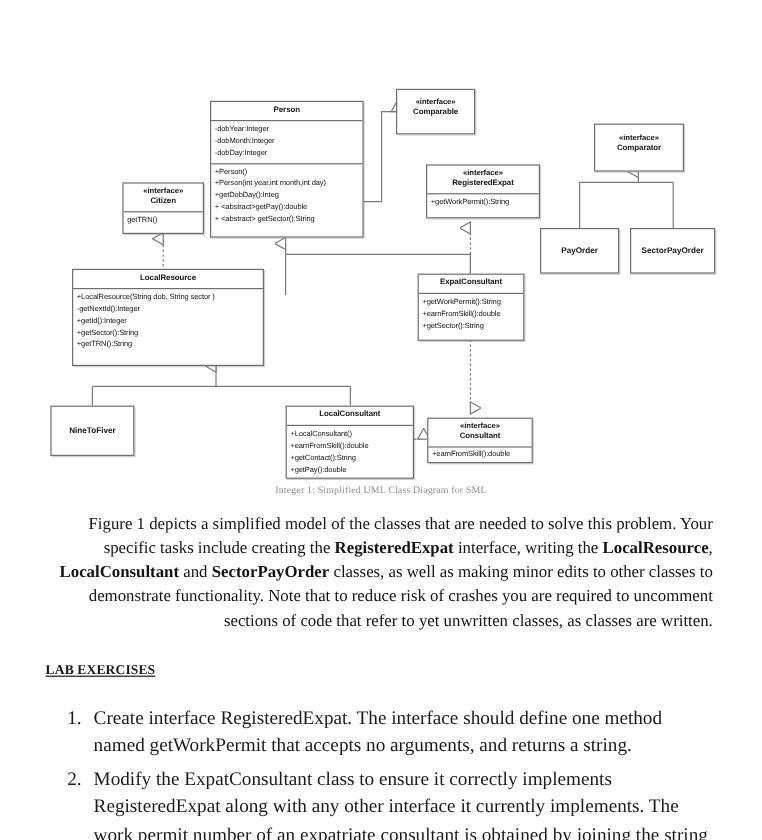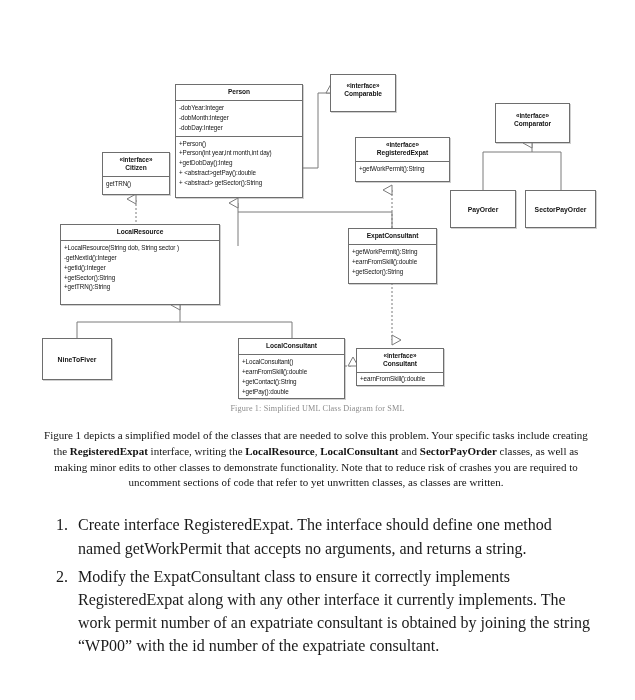--- a/index.html
+++ b/index.html
@@ -87,23 +87,23 @@
   }
 
   
   #body-text {
     position: absolute;
     left: 38px;
     top: 428px;
     width: 556px;
   }
   .para {
-    font-size: 11px;
+    font-size: 14px;
     line-height: 1.44;
-    text-align: center;
+    text-align: right;
     margin: 0;
     color: #131313;
   }
   .para b { font-weight: bold; }
 
   .section-heading {
     margin-top: 24px;
     font-size: 11.3px;
     font-weight: bold;
     text-decoration: underline;
@@ -270,25 +270,26 @@
     <div class="uml-title">
       <span class="stereo">«interface»</span>
       <span>Consultant</span>
     </div>
     <div class="uml-sep"></div>
     <div class="uml-compartment" style="padding-top:1px;">
       <div class="row">+earnFromSkill():double</div>
     </div>
   </div>
 
-  <div class="fig-caption">Figure 1: Simplified UML Class Diagram for SML</div>
+  <div class="fig-caption">Integer 1: Simplified UML Class Diagram for SML</div>
 </div>
 
 <div id="body-text">
 
   <p class="para"><span>Figure 1 depicts a simplified model of the classes that are needed to solve this problem. Your specific tasks include creating the </span><b>RegisteredExpat</b><span> interface, writing the </span><b>LocalResource</b><span>, </span><b>LocalConsultant</b><span> and </span><b>SectorPayOrder</b><span> classes, as well as making minor edits to other classes to demonstrate functionality. Note that to reduce risk of crashes you are required to uncomment sections of code that refer to yet unwritten classes,  as classes are written.</span></p>
 
+  <div class="section-heading">LAB EXERCISES</div>
 
   <ol class="exercises">
     <li>Create interface RegisteredExpat. The interface should define one method named getWorkPermit that accepts no arguments, and returns a string.</li>
     <li>Modify the ExpatConsultant class to ensure it correctly implements RegisteredExpat along with any other interface it currently implements. The work permit number of an expatriate consultant is obtained by joining the string “WP00” with the id number of the expatriate consultant.</li>
   </ol>
 </div>
 
 </body></html>

